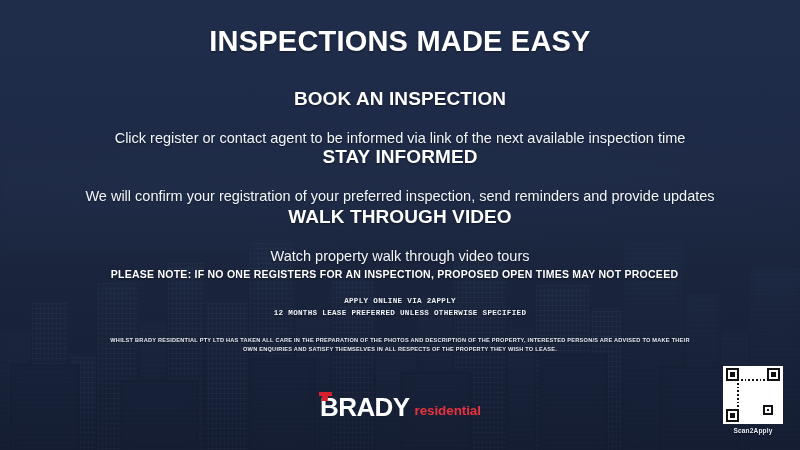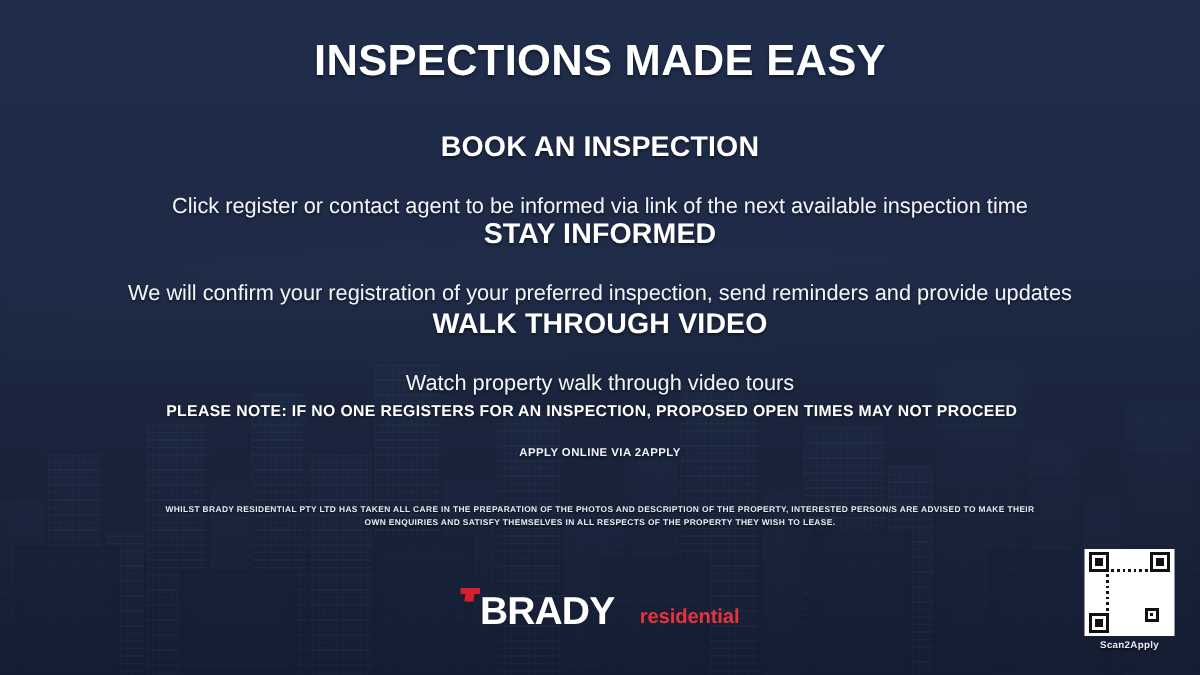--- a/index.html
+++ b/index.html
@@ -90,33 +90,34 @@
     position:absolute; top:268px; left:0; right:11px;
     font-size:10.5px; font-weight:bold; color:#ffffff; letter-spacing:.25px;
     text-shadow:0 1px 2px rgba(0,0,0,.5);
   }
 
   .apply{
     position:absolute; top:296px; left:0; right:0;
     font-size:7.6px; font-weight:bold; color:#f0f3f8; letter-spacing:.3px;
     line-height:1.55;
     text-shadow:0 1px 2px rgba(0,0,0,.5);
+    font-family:Liberation Mono, monospace;
   }
 
   .disclaimer{
     position:absolute; top:336px; left:60px; right:60px;
     font-size:5.6px; font-weight:bold; color:#e6ebf3; letter-spacing:.25px;
     line-height:1.65;
     text-shadow:0 1px 1px rgba(0,0,0,.5);
   }
 
   
   .logo{
     position:absolute; left:0; right:0; top:392px;
-    display:flex; align-items:center; justify-content:center; gap:12px;
+    display:flex; align-items:center; justify-content:center; gap:0;
   }
   .logo-mark{
     position:relative;
     width:13px; height:9px;
     margin-right:-12px; margin-bottom:20px;
   }
   .logo-mark i{
     position:absolute; display:block; background:#d6212c;
   }
   .logo-mark i.top{ left:0; top:0; width:13px; height:4px; }
@@ -204,20 +205,21 @@
 
     <div class="block b2">
       <div class="bt">STAY INFORMED</div>
       <div class="bs">We will confirm your registration of your preferred inspection, send reminders and provide updates</div>
     </div>
 
     <div class="notice">PLEASE NOTE: IF NO ONE REGISTERS FOR AN INSPECTION, PROPOSED OPEN TIMES MAY NOT PROCEED</div>
 
     <div class="apply">
       <div>APPLY ONLINE VIA 2APPLY</div>
+      <div>12 MONTHS LEASE PREFERRED UNLESS OTHERWISE SPECIFIED</div>
     </div>
 
     <div class="disclaimer">
       <div>WHILST BRADY RESIDENTIAL PTY LTD HAS TAKEN ALL CARE IN THE PREPARATION OF THE PHOTOS AND DESCRIPTION OF THE PROPERTY, INTERESTED PERSON/S ARE ADVISED TO MAKE THEIR</div>
       <div>OWN ENQUIRIES AND SATISFY THEMSELVES IN ALL RESPECTS OF THE PROPERTY THEY WISH TO LEASE.</div>
     </div>
 
     <div class="logo">
       <span class="logo-mark">
         <i class="top"></i>

